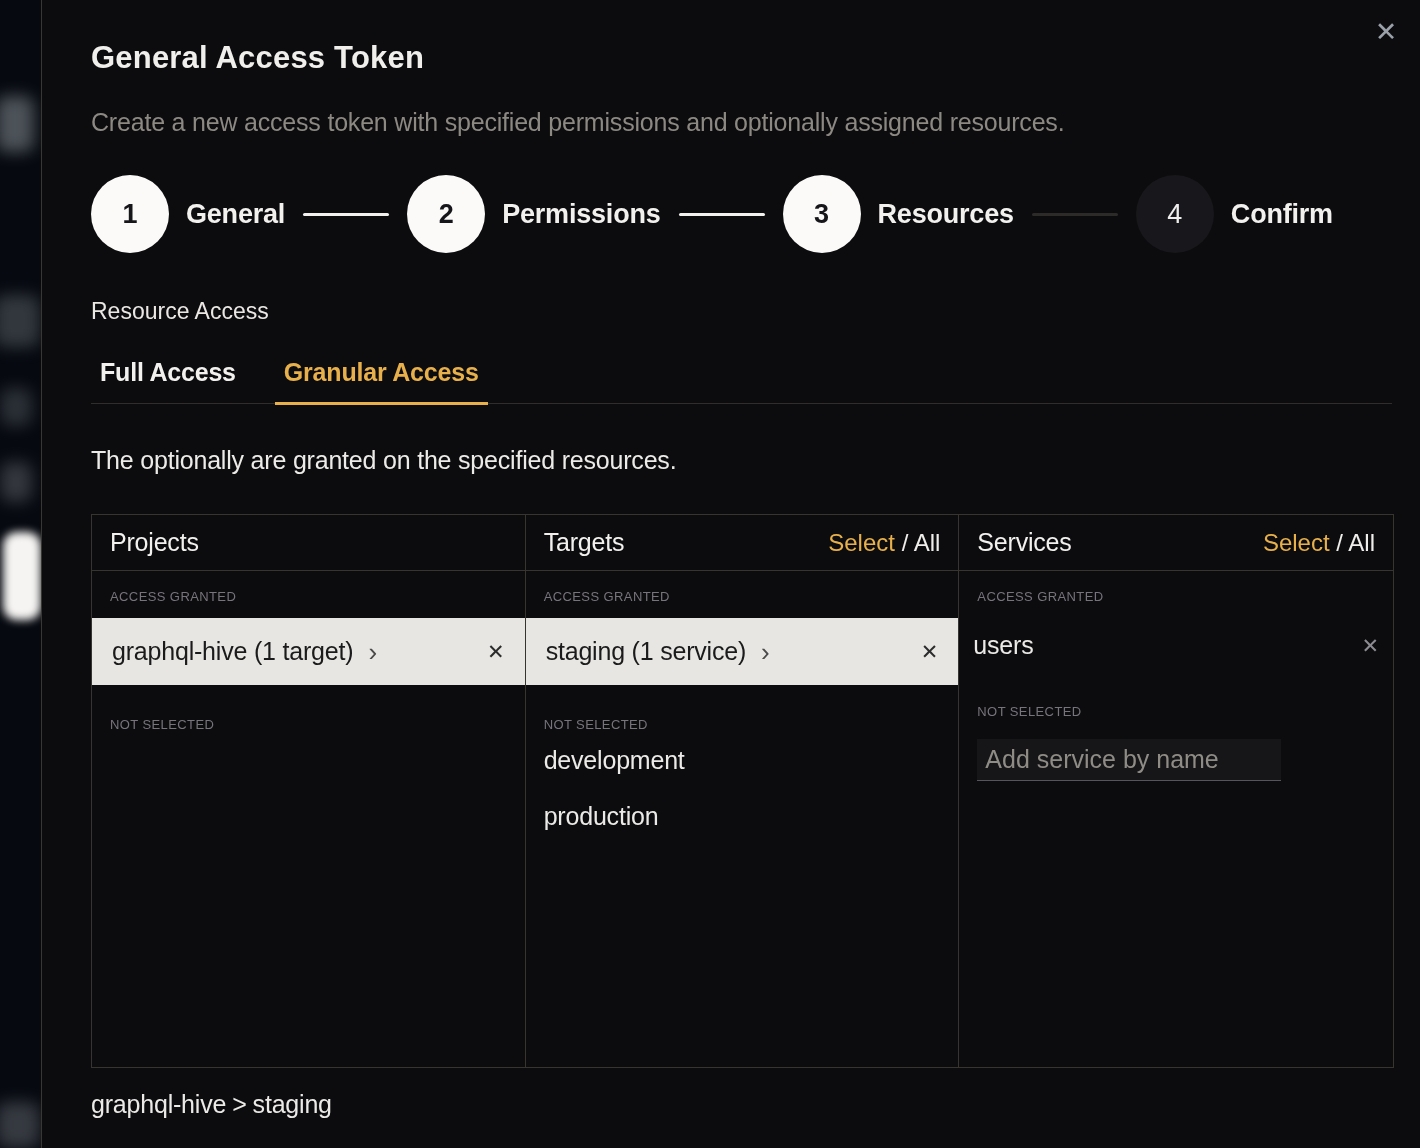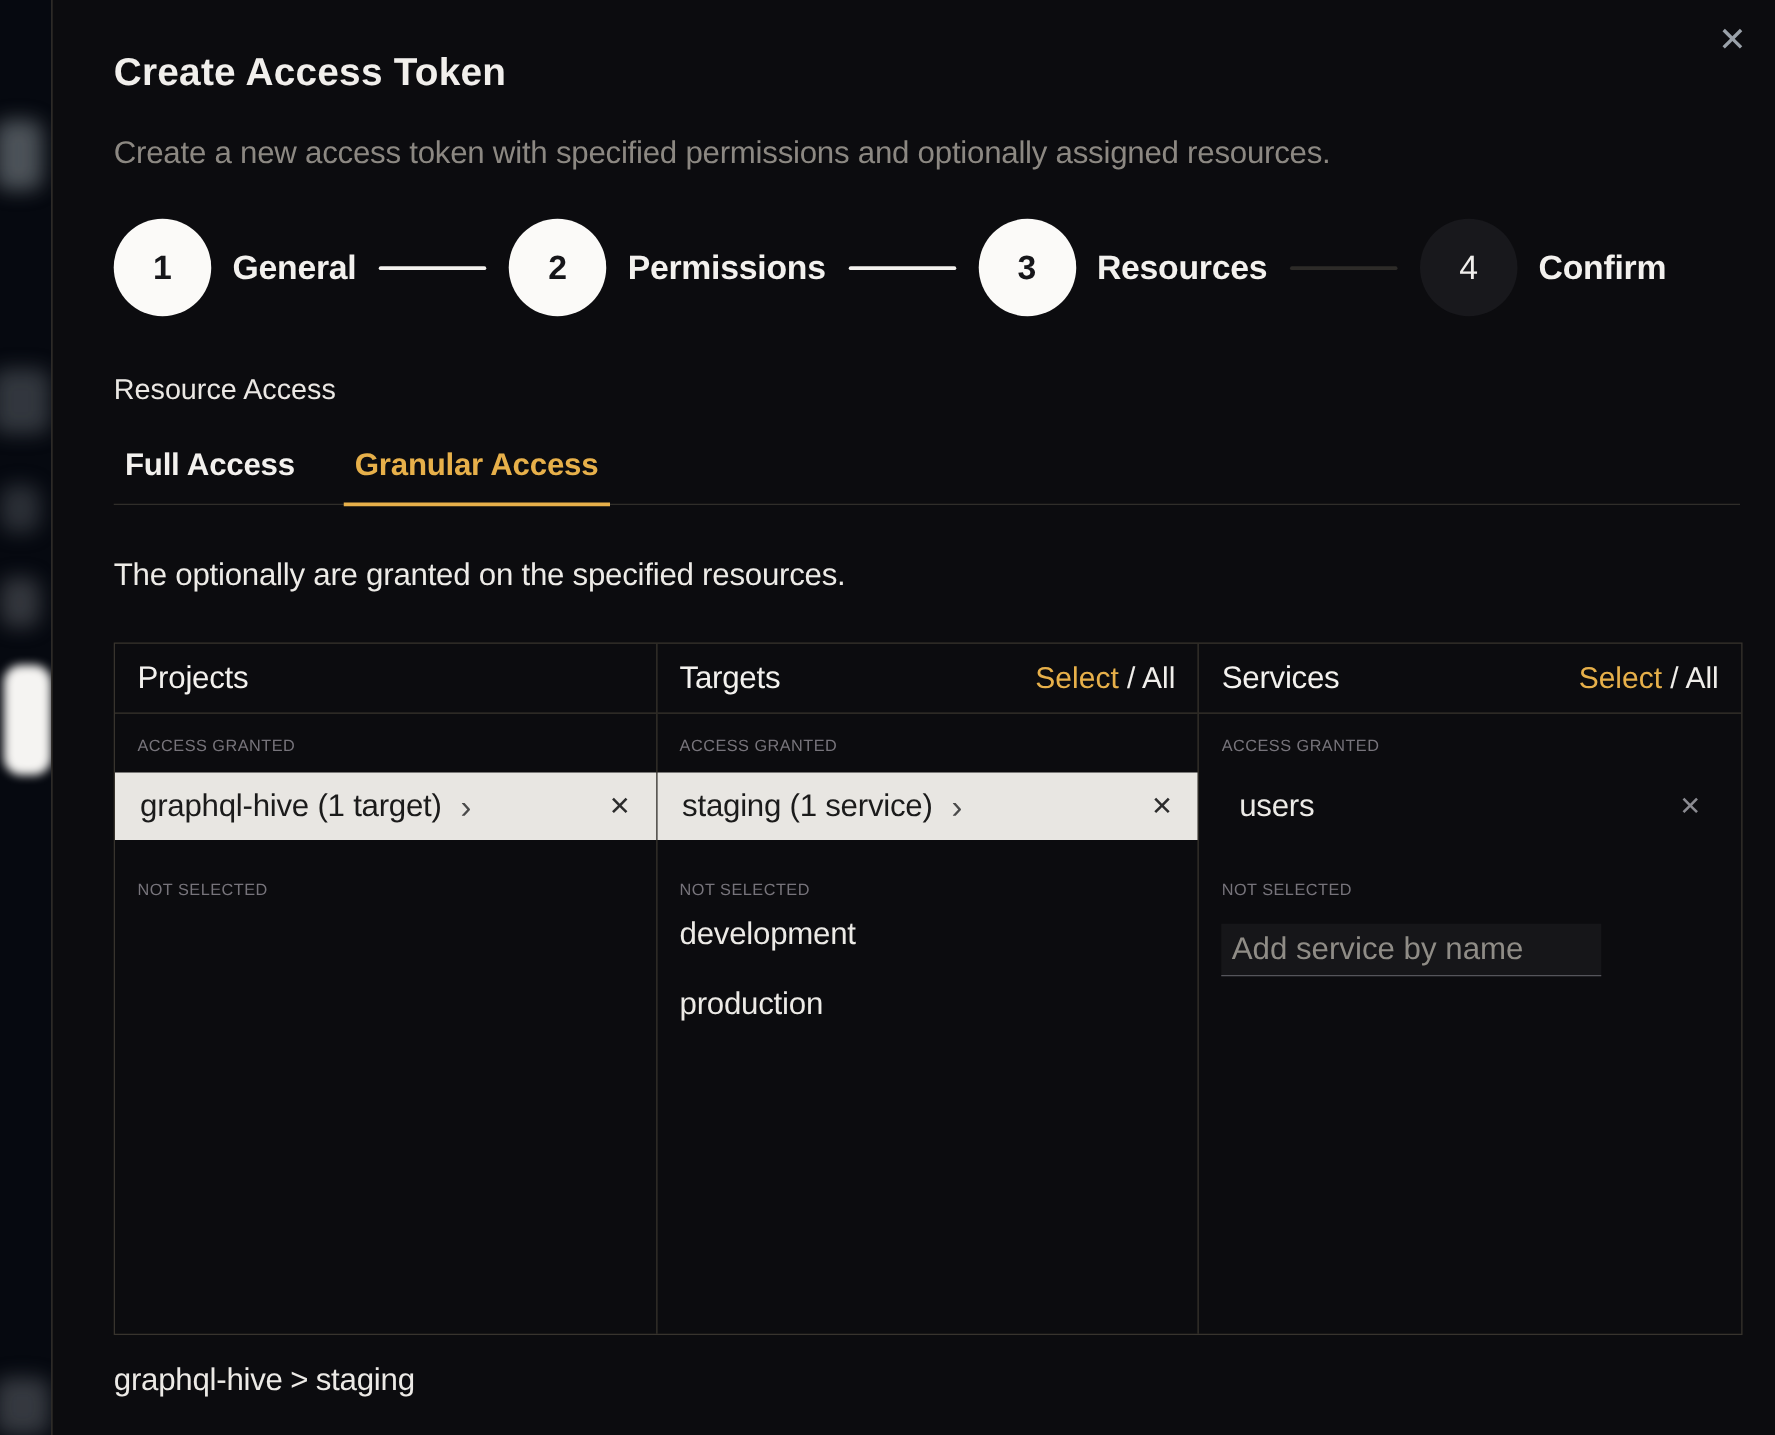--- a/index.html
+++ b/index.html
@@ -106,33 +106,33 @@
   }
   .col-title { font-size: 25px; font-weight: 400; color: #f3f1ee; letter-spacing: -0.2px; }
   .select-all { font-size: 24px; color: #f0eeea; white-space: nowrap; }
   .select-all .link { cursor: pointer; }
   .select-all .select-link { color: #e7b04a; }
   .group-label {
     margin: 18px 18px 0; font-size: 13px; color: #77747b; letter-spacing: .4px;
   }
   .group-label.not-selected { margin-top: 32px; }
   .row-selected {
-    margin-top: 14px; height: 54px; flex: none;
+    margin-top: 14px; height: 67px; flex: none;
     background: #e8e6e2; color: #1b1b1b;
     display: flex; align-items: center; padding: 0 20px;
     font-size: 25px; cursor: pointer; letter-spacing: -0.2px;
   }
   .row-selected .chevron { margin-left: 15px; font-size: 26px; color: #4a4a4a; line-height: 1; }
   .remove-x {
     margin-left: auto; background: none; border: none; cursor: pointer; padding: 0;
     font-size: 21px; color: #2c2c2c; font-family: "Liberation Sans", sans-serif; line-height: 1;
   }
   .row-granted {
     margin-top: 14px; height: 54px; flex: none;
-    display: flex; align-items: center; padding: 0 32px;
+    display: flex; align-items: center; padding: 0 14px;
     font-size: 25px; color: #eceae6; letter-spacing: -0.2px;
   }
   .row-granted .remove-x { color: #8b8b91; }
   .note-text { margin: 21px 18px 0; font-size: 24px; color: #d6d3cd; }
   .item-row {
     height: 56px; flex: none;
     display: flex; align-items: center; padding: 0 18px;
     font-size: 25px; color: #eceae6; cursor: pointer; letter-spacing: -0.2px;
   }
   .item-row:first-of-type { margin-top: 8px; }
@@ -163,21 +163,21 @@
   <div class="blob-square blob"></div>
   <div class="blob blob-bottom"></div>
 </div>
 
 <div class="modal">
 
   <button class="close-btn">
     <span>✕</span>
   </button>
 
-  <div class="modal-title">Create Access Token</div>
+  <div class="modal-title">General Access Token</div>
   <div class="modal-subtitle">Create a new access token with specified permissions and optionally assigned resources.</div>
 
   <div class="stepper">
     <div class="step">
       <div class="step-circle">
         <span>1</span>
       </div>
       <span class="step-label">General</span>
     </div>
     <div class="connector"></div>

